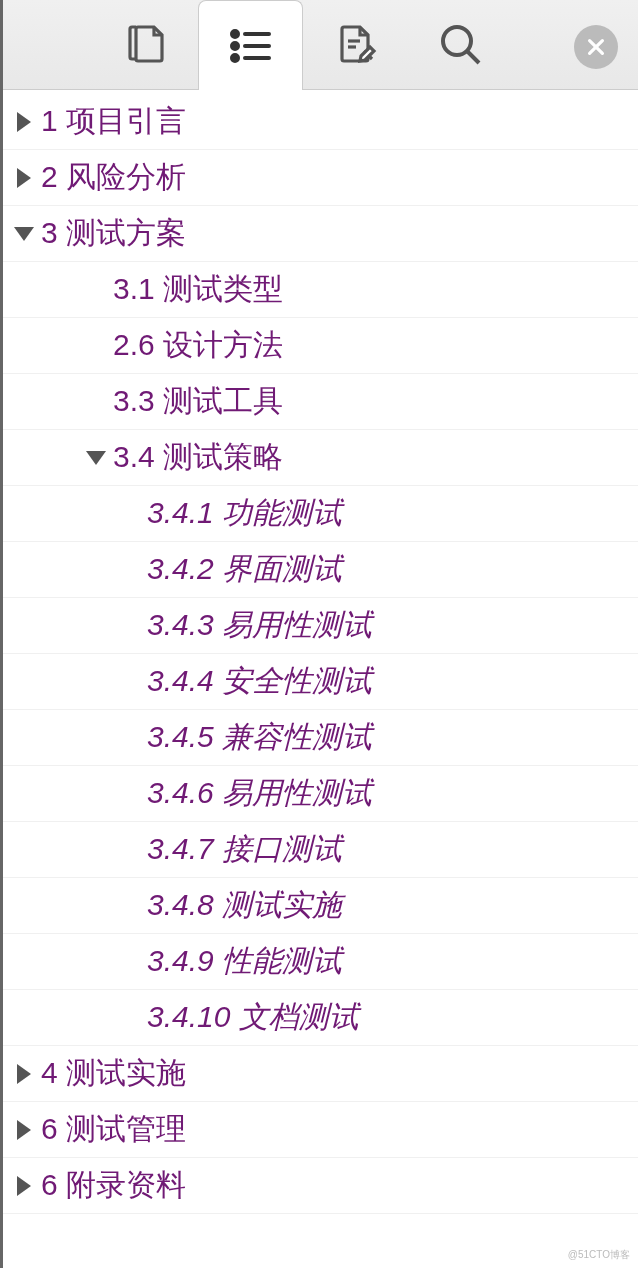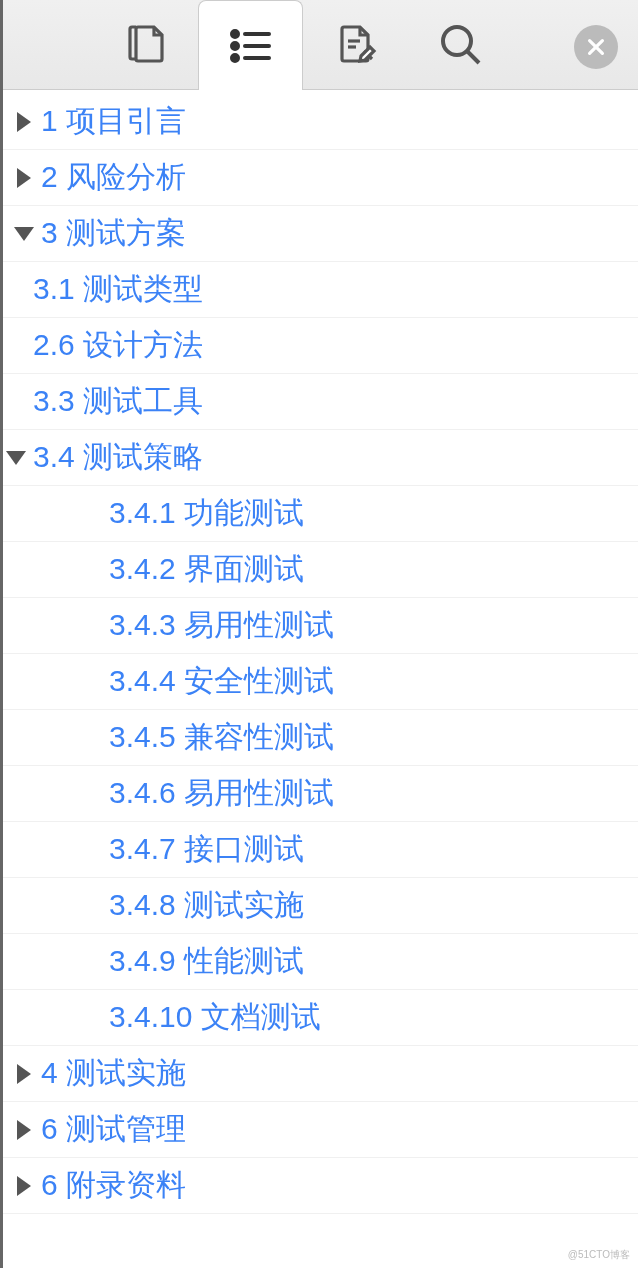--- a/index.html
+++ b/index.html
@@ -58,32 +58,34 @@
       height: 22px;
     }
     .tree {
       padding-top: 4px;
     }
     .tree-item {
       display: flex;
       align-items: center;
       height: 56px;
       font-size: 30px;
-      color: #3b82f6;
+      color: #701a75;
       cursor: pointer;
       border-bottom: 1px solid #f0f0f0;
       white-space: nowrap;
     }
     .tree-item.level-0 {
       padding-left: 8px;
     }
     .tree-item.level-1 {
+      padding-left: 80px;
     }
     .tree-item.level-2 {
-      padding-left: 76px;
+      padding-left: 114px;
+      font-style: italic;
     }
     .disclosure {
       width: 26px;
       height: 26px;
       display: inline-flex;
       align-items: center;
       justify-content: center;
       margin-right: 4px;
       flex-shrink: 0;
     }

